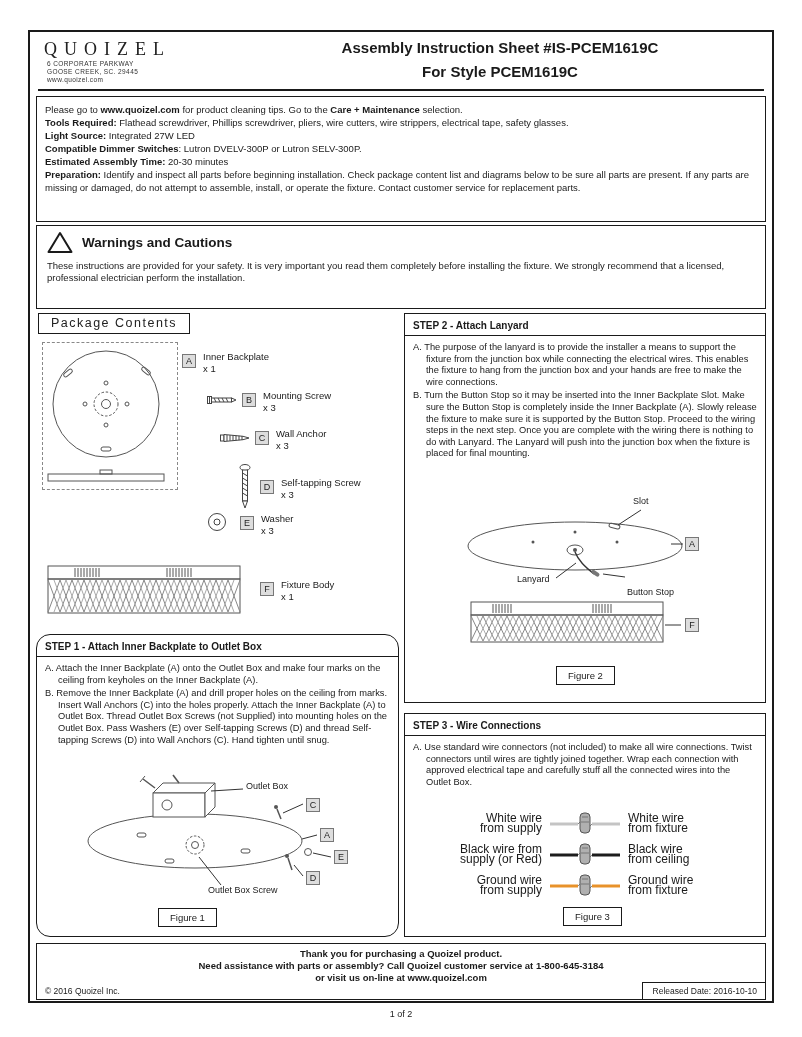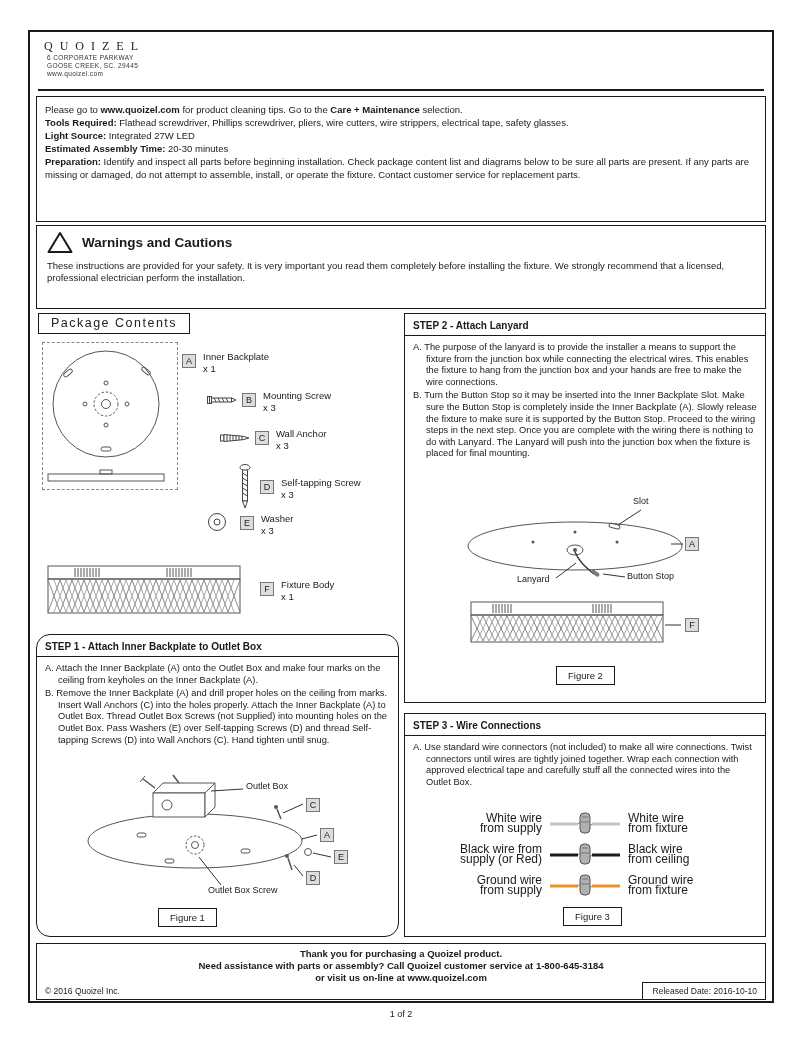--- a/index.html
+++ b/index.html
@@ -9,21 +9,21 @@
     font-family:"Liberation Sans", sans-serif;
   }
   .frame {
     position:absolute; left:28px; top:30px; width:746px; height:973px;
     border:2px solid #1a1a1a; background:#fff;
   }
   .b { font-weight:bold; }
 
   
   .logo-block { position:absolute; left:14px; top:7px; }
-  .logo { font-family:"Liberation Serif", serif; font-size:12px; letter-spacing:7px; color:#222; }
+  .logo { font-family:"Liberation Serif", serif; font-size:18px; letter-spacing:7px; color:#222; }
   .addr { font-size:6.5px; letter-spacing:0.4px; color:#333; line-height:8px; margin-left:3px; }
   .title-block { position:absolute; left:210px; right:12px; top:7px; text-align:center; }
   .doc-title { font-size:15px; font-weight:bold; }
   .doc-subtitle { font-size:15px; font-weight:bold; margin-top:7px; }
   .header-rule { position:absolute; left:8px; right:8px; top:57px; border-top:2px solid #1a1a1a; }
 
   
   .info-box {
     position:absolute; left:6px; right:6px; top:64px; height:126px;
     border:1px solid #1a1a1a; padding:6px 8px; font-size:9.5px; line-height:13px;
@@ -95,31 +95,38 @@
 <body>
 
 <div class="frame">
 
   <div class="logo-block">
     <div class="logo">QUOIZEL</div>
     <div class="addr">6 CORPORATE PARKWAY</div>
     <div class="addr">GOOSE CREEK, SC. 29445</div>
     <div class="addr">www.quoizel.com</div>
   </div>
+  <div class="title-block">
+    <div class="doc-title">Assembly Instruction Sheet #IS-PCEM1619C</div>
+    <div class="doc-subtitle">For Style PCEM1619C</div>
+  </div>
   <div class="header-rule"></div>
 
   <div class="info-box">
     <div>
       <span>Please go to </span><span class="b">www.quoizel.com</span><span> for product cleaning tips. Go to the </span><span class="b">Care + Maintenance</span><span> selection.</span>
     </div>
     <div>
       <span class="b">Tools Required:</span><span> Flathead screwdriver, Phillips screwdriver, pliers, wire cutters, wire strippers, electrical tape, safety glasses.</span>
     </div>
     <div>
       <span class="b">Light Source:</span><span> Integrated 27W LED</span>
+    </div>
+    <div>
+      <span class="b">Compatible Dimmer Switches</span><span>: Lutron DVELV-300P or Lutron SELV-300P.</span>
     </div>
     <div>
       <span class="b">Estimated Assembly Time:</span><span> 20-30 minutes</span>
     </div>
     <div>
       <span class="b">Preparation:</span><span> Identify and inspect all parts before beginning installation. Check package content list and diagrams below to be sure all parts are present. If any parts are missing or damaged, do not attempt to assemble, install, or operate the fixture. Contact customer service for replacement parts.</span>
     </div>
   </div>
 
   <div class="warn-box">
@@ -327,21 +334,21 @@
         <rect x="58" y="121" width="192" height="27" fill="none" stroke="#555"></rect>
         <polyline fill="none" stroke="#888" points="58,122 70,147 82,122 94,147 106,122 118,147 130,122 142,147 154,122 166,147 178,122 190,147 202,122 214,147 226,122 238,147 250,122"></polyline>
         <polyline fill="none" stroke="#888" points="58,147 70,122 82,147 94,122 106,147 118,122 130,147 142,122 154,147 166,122 178,147 190,122 202,147 214,122 226,147 238,122 250,147"></polyline>
         <polyline fill="none" stroke="#aaa" points="64,122 76,147 88,122 100,147 112,122 124,147 136,122 148,147 160,122 172,147 184,122 196,147 208,122 220,147 232,122 244,147"></polyline>
         <polyline fill="none" stroke="#aaa" points="64,147 76,122 88,147 100,122 112,147 124,122 136,147 148,122 160,147 172,122 184,147 196,122 208,147 220,122 232,147 244,122"></polyline>
         <line x1="268" y1="131" x2="252" y2="131" stroke="#333"></line>
       </svg>
       <div class="fig-note" style="left:220px; top:2px;">Slot</div>
       <div class="key-box" style="left:272px; top:43px;">A</div>
       <div class="fig-note" style="left:104px; top:80px;">Lanyard</div>
-      <div class="fig-note" style="left:214px; top:77px;">Button Stop</div>
+      <div class="fig-note" style="left:214px; top:93px;">Button Stop</div>
       <div class="key-box" style="left:272px; top:124px;">F</div>
       <div class="fig-label" style="left:143px; top:172px;">Figure 2</div>
     </div>
   </div>
 
   <div class="step-box step3">
     <div class="step-title">STEP 3 - Wire Connections</div>
     <div class="step-body">
       <div class="hang">A. Use standard wire connectors (not included) to make all wire connections. Twist connectors until wires are tightly joined together. Wrap each connection with approved electrical tape and carefully stuff all the connected wires into the Outlet Box.</div>
     </div>

